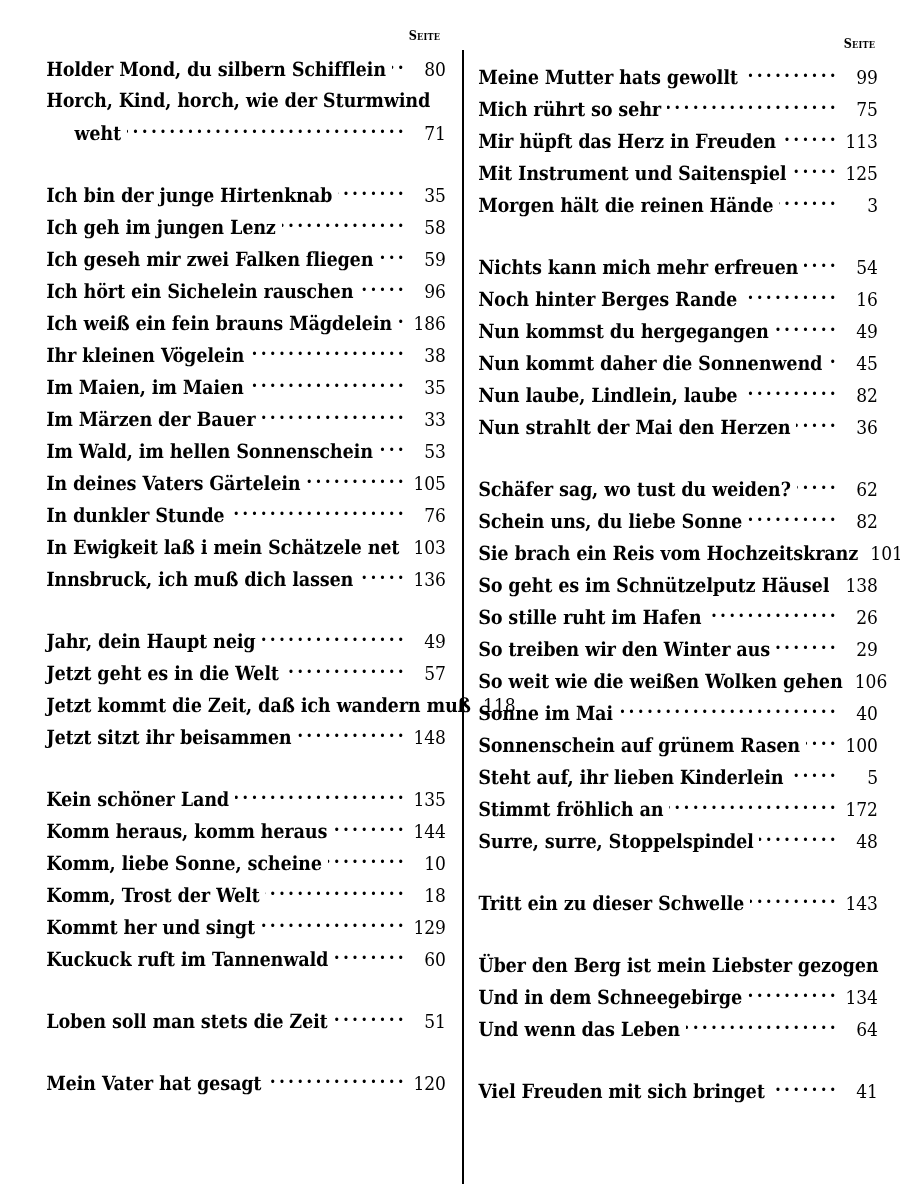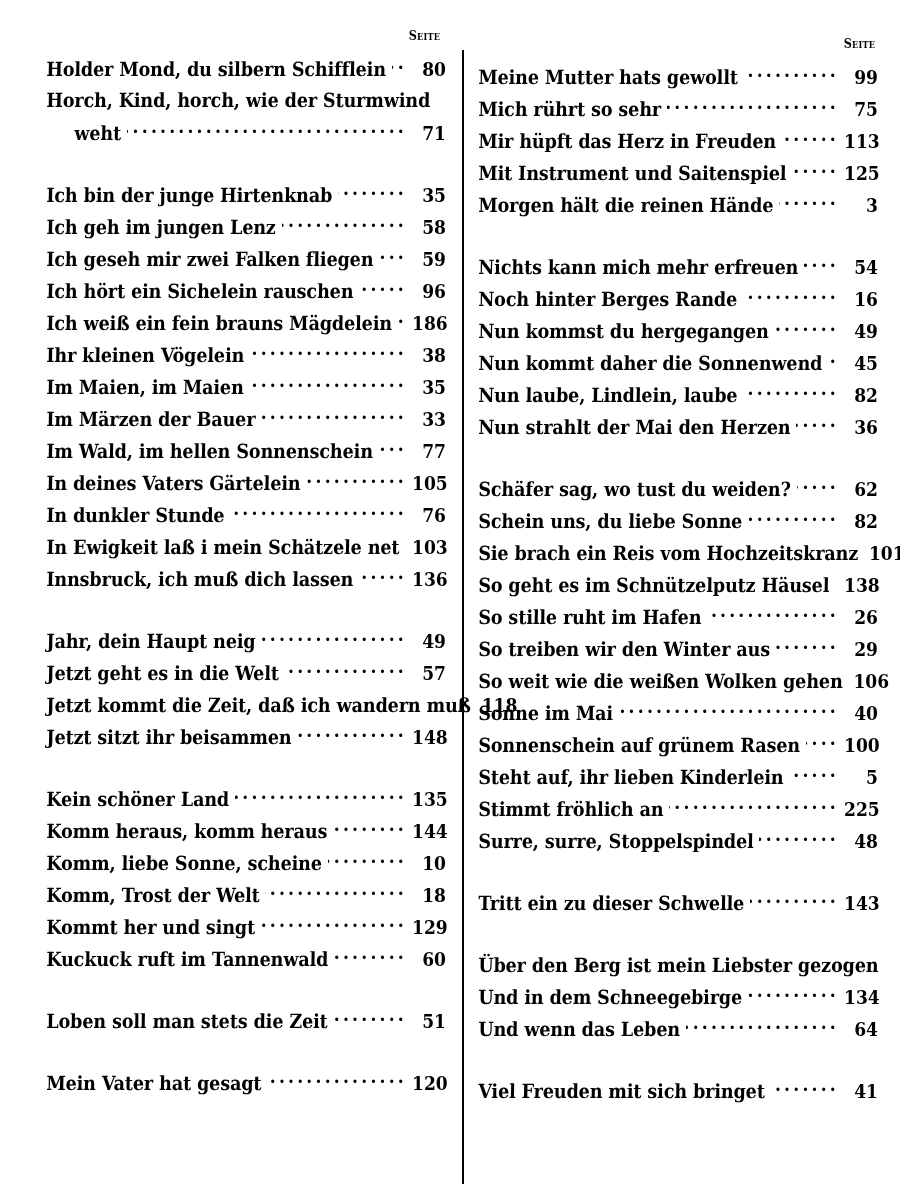--- a/index.html
+++ b/index.html
@@ -97,21 +97,21 @@
     position: absolute;
     right: 0;
     bottom: -2px;
   }
   .entry.nolead .e-lead::before { content: ""; }
   .e-page {
     flex: 0 0 auto;
     width: 34px;
     text-align: right;
     font-size: 19px;
-    font-weight: 700;
+    font-weight: 400;
     font-family: "DejaVu Serif", "Liberation Serif", serif;
   }
 
   
   .fraktur {
     font-weight: 700;
     font-stretch: condensed;
   }
 </style>
 </head>
@@ -175,21 +175,21 @@
           <span class="e-page">35</span>
         </div>
         <div class="entry fraktur">
           <span class="e-title">Im Märzen der Bauer</span>
           <span class="e-lead"></span>
           <span class="e-page">33</span>
         </div>
         <div class="entry fraktur">
           <span class="e-title">Im Wald, im hellen Sonnenschein</span>
           <span class="e-lead"></span>
-          <span class="e-page">77</span>
+          <span class="e-page">53</span>
         </div>
         <div class="entry fraktur">
           <span class="e-title">In deines Vaters Gärtelein</span>
           <span class="e-lead"></span>
           <span class="e-page">105</span>
         </div>
         <div class="entry fraktur">
           <span class="e-title">In dunkler Stunde</span>
           <span class="e-lead"></span>
           <span class="e-page">76</span>
@@ -371,21 +371,21 @@
           <span class="e-page">100</span>
         </div>
         <div class="entry fraktur">
           <span class="e-title">Steht auf, ihr lieben Kinderlein</span>
           <span class="e-lead"></span>
           <span class="e-page">5</span>
         </div>
         <div class="entry fraktur">
           <span class="e-title">Stimmt fröhlich an</span>
           <span class="e-lead"></span>
-          <span class="e-page">225</span>
+          <span class="e-page">172</span>
         </div>
         <div class="entry fraktur">
           <span class="e-title">Surre, surre, Stoppelspindel</span>
           <span class="e-lead"></span>
           <span class="e-page">48</span>
         </div>
         <div class="entry fraktur group-gap">
           <span class="e-title">Tritt ein zu dieser Schwelle</span>
           <span class="e-lead"></span>
           <span class="e-page">143</span>

